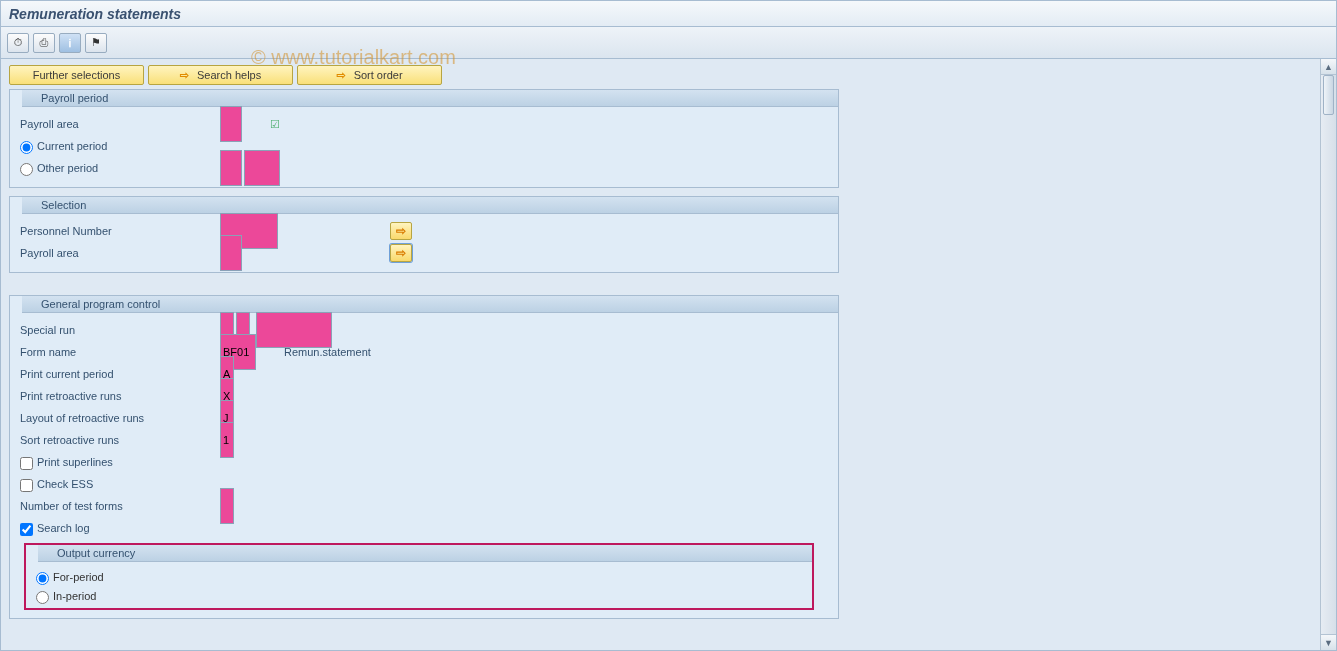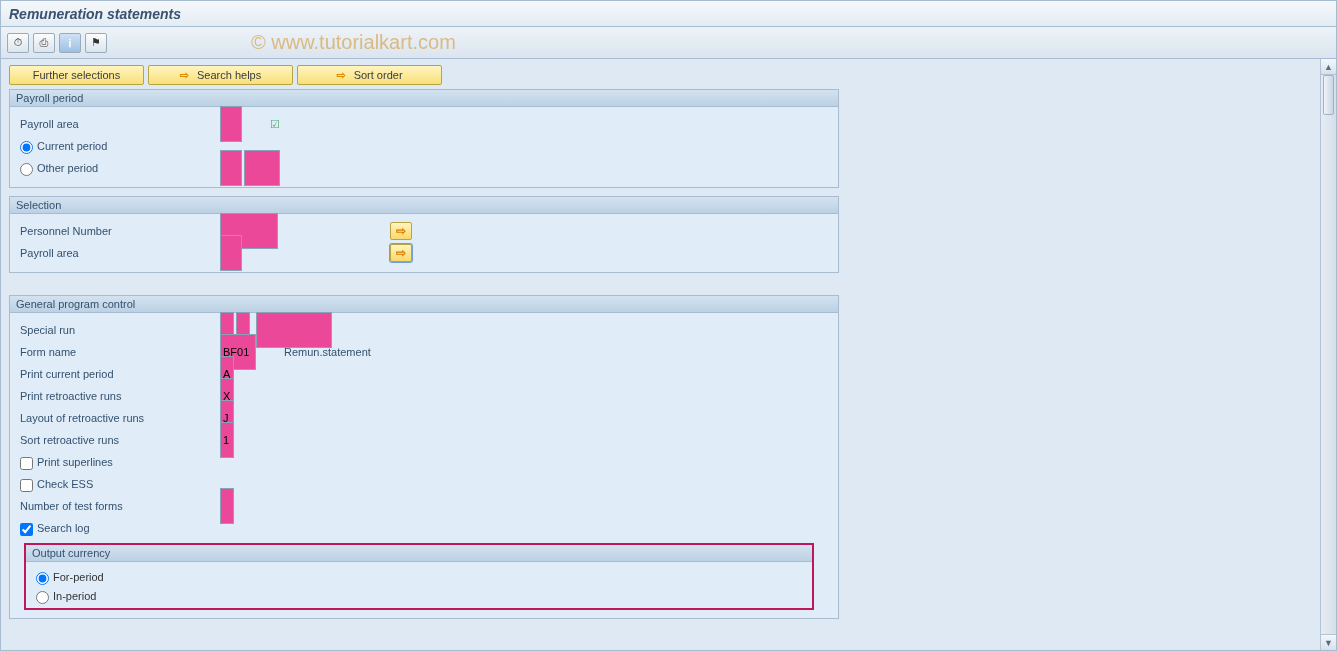--- a/index.html
+++ b/index.html
@@ -40,21 +40,21 @@
   .tb-btn {
     width: 22px; height: 20px;
     border: 1px solid #98acc0;
     background: linear-gradient(#fcfcfc,#dce4ed);
     border-radius: 2px;
     display:flex;align-items:center;justify-content:center;
     cursor:pointer;
     font-size: 11px;
   }
   .watermark {
-    position:absolute; left:250px; top:4px;
+    position:absolute; left:250px; top:19px;
     color: rgba(211,143,38,0.55);
     font-size: 20px; font-weight: 500;
     pointer-events:none;
   }
   .content {
     position: absolute;
     top: 58px; left: 0; right: 16px; bottom: 0;
     padding: 6px 8px 0 8px;
     overflow: hidden;
   }
@@ -75,22 +75,23 @@
   .yellow-arrow { color:#e08b00; font-weight:bold; }
   .groupbox {
     background: #e0ecf7;
     border: 1px solid #a7bcd1;
     margin-bottom: 8px;
     width: 830px;
   }
   .group-title {
     background: linear-gradient(#d3e2f0,#bcd1e4);
     border-bottom: 1px solid #a7bcd1;
-    padding: 2px 6px;
+    padding: 2px 19px;
     color: #34516f;
+    margin-left: 12px;
   }
   .group-body { padding: 6px 10px 8px 10px; }
   .row {
     display:flex; align-items:center; height: 22px;
   }
   .row label.fl { width: 200px; color:#34516f; }
   .row .col2 { width: 60px; display:flex; }
   .row .col3 { display:flex; align-items:center; gap:6px; }
   .text-input {
     border: 1px solid #8aa1b7;

